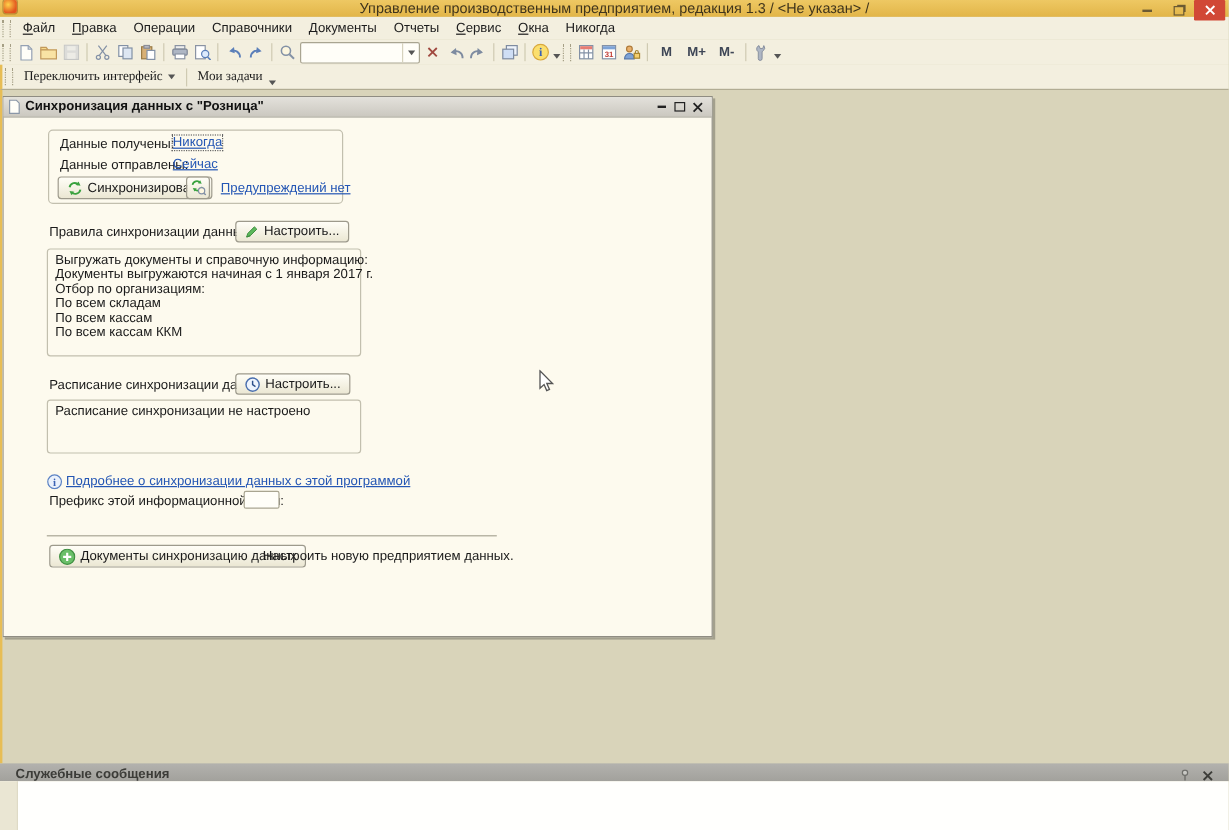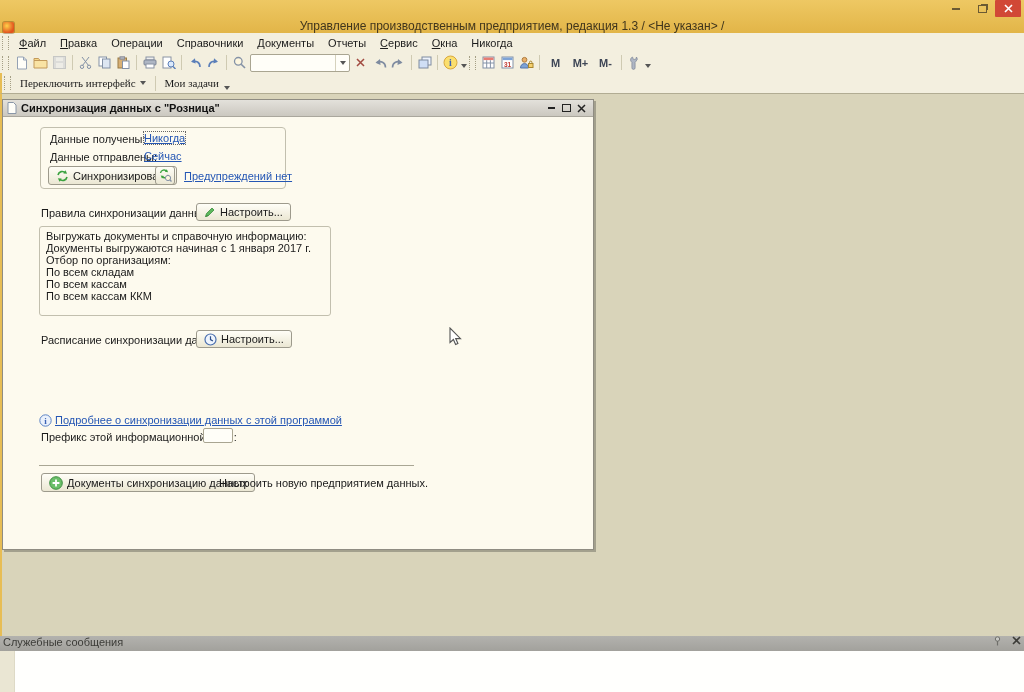--- a/index.html
+++ b/index.html
@@ -1,20 +1,20 @@
 <!DOCTYPE html>
 <html><head>
 <meta charset="utf-8">
 <style>
   html,body{margin:0;padding:0;}
   body{width:1024px;height:692px;overflow:hidden;font-family:"Liberation Sans",sans-serif;background:#d9d4ba;}
   .app{width:1024px;height:692px;display:flex;flex-direction:column;position:relative;}
 
   
-  .titlebar{height:33px;background:linear-gradient(#eec863,#e2b548);display:flex;align-items:flex-end;position:relative;flex:0 0 auto;}
+  .titlebar{height:14px;background:linear-gradient(#eec863,#e2b548);display:flex;align-items:flex-start;position:relative;flex:0 0 auto;}
   .app-icon{width:11px;height:11px;margin-left:3px;border-radius:2px;background:radial-gradient(circle at 35% 35%,#ffd24a,#e2541e 70%);box-shadow:0 0 0 1px rgba(120,70,10,.4);}
   .tb-title{position:absolute;left:0;right:0;text-align:center;font-size:12px;color:#40351c;}
   .winbtns{position:absolute;right:3px;top:0;height:17px;display:flex;align-items:center;}
   .wb{width:26px;height:17px;display:flex;align-items:center;justify-content:center;}
   .wb .bar{width:8px;height:2px;background:#6b5a33;}
   .wb .sq{width:7px;height:6px;border:1px solid #6b5a33;background:transparent;box-shadow:2px -2px 0 -1px #6b5a33;}
   .wb.close{background:#d14836;border-radius:1px;}
 
   
   .menubar{height:19px;background:#f3efdf;display:flex;align-items:center;flex:0 0 auto;}
@@ -55,21 +55,21 @@
   .focus-dotted{outline:1px dotted #666;}
 
   .dbtn{position:absolute;display:inline-flex;align-items:center;gap:4px;height:19px;padding:0 7px;font-size:11px;color:#1a1a1a;background:linear-gradient(#fffef7,#ebe7d3);border:1px solid #9d9a8c;border-radius:3px;box-sizing:border-box;}
   .dbtn.small{padding:0 2px;}
   .tbox{position:absolute;border:1px solid #c2bfae;border-radius:3px;padding:3px 6px;box-sizing:border-box;}
   .tbox .ln{line-height:12px;font-size:11px;white-space:nowrap;}
   .sepline{position:absolute;height:1px;background:#a9a694;}
   .inp{position:absolute;border:1px solid #a9a591;border-radius:2px;background:#fffef8;height:15px;width:30px;box-sizing:border-box;font-size:11px;padding:0 2px;}
 
   
-  .msgbar{height:15px;background:linear-gradient(#b3b2ae,#a2a19c);display:flex;align-items:flex-start;padding:0 3px;flex:0 0 auto;}
+  .msgbar{height:15px;background:linear-gradient(#b3b2ae,#a2a19c);display:flex;align-items:flex-end;padding:0 13px;flex:0 0 auto;font-weight:bold;}
   .msgbar .txt{font-size:11px;color:#3c3c38;flex:1;}
   .msgbody{flex:0 0 41px;background:#fffffd;display:flex;}
   .msgstrip{width:14px;background:#eae6d3;border-right:1px solid #dedac6;}
 
   .cursor{position:absolute;left:447px;top:233px;}
 </style>
 </head>
 <body>
 
 <div class="app">
@@ -336,38 +336,41 @@
 
         <span class="abs" style="left:10px;top:90px">Правила синхронизации данных:</span>
         <span class="dbtn" style="left:165px;top:86px;height:18px">
           <svg width="12" height="12">
               <path d="M1.5 10.5l1-3 5.5-5.5 2 2L4.5 9.5z" fill="#5cb85c" stroke="#3c8c3c" stroke-width=".8"></path>
               <path d="M1.5 10.5l3-1" stroke="#3c8c3c"></path>
             </svg>
           <span>Настроить...</span>
         </span>
 
-        <div class="tbox" style="left:8px;top:109px;width:292px;height:90px">
+        <div class="tbox" style="left:8px;top:109px;width:262px;height:90px">
           <div class="ln">Выгружать документы и справочную информацию:</div>
           <div class="ln">Документы выгружаются начиная с 1 января 2017 г.</div>
           <div class="ln">Отбор по организациям:</div>
           <div class="ln">По всем складам</div>
           <div class="ln">По всем кассам</div>
           <div class="ln">По всем кассам ККМ</div>
         </div>
 
         <span class="abs" style="left:10px;top:217px">Расписание синхронизации данных:</span>
         <span class="dbtn" style="left:165px;top:213px;height:18px">
           <svg width="13" height="13">
               <circle cx="6.5" cy="6.5" r="5.5" fill="#eef4fd" stroke="#4a6fae" stroke-width="1.2"></circle>
               <path d="M6.5 3.2v3.4l2.4 1.5" fill="none" stroke="#2c4f8a" stroke-width="1.2"></path>
             </svg>
           <span>Настроить...</span>
         </span>
 
+        <div class="tbox" style="left:8px;top:235px;width:262px;height:45px">
+          <div class="ln">Расписание синхронизации не настроено</div>
+        </div>
 
         <svg class="abs" style="left:8px;top:297px" width="13" height="13">
             <circle cx="6.5" cy="6.5" r="5.7" fill="#eaf1fb" stroke="#5b82c4"></circle>
             <text x="6.5" y="10" font-size="9" font-weight="bold" fill="#3b62b4" text-anchor="middle" font-family="Liberation Serif,serif">i</text>
           </svg>
         <a class="lnk abs" style="left:24px;top:297px">Подробнее о синхронизации данных с этой программой</a>
 
         <span class="abs" style="left:10px;top:314px">Префикс этой информационной базы:</span>
         <input class="inp" style="left: 172px; top: 311px;" value="">
 

